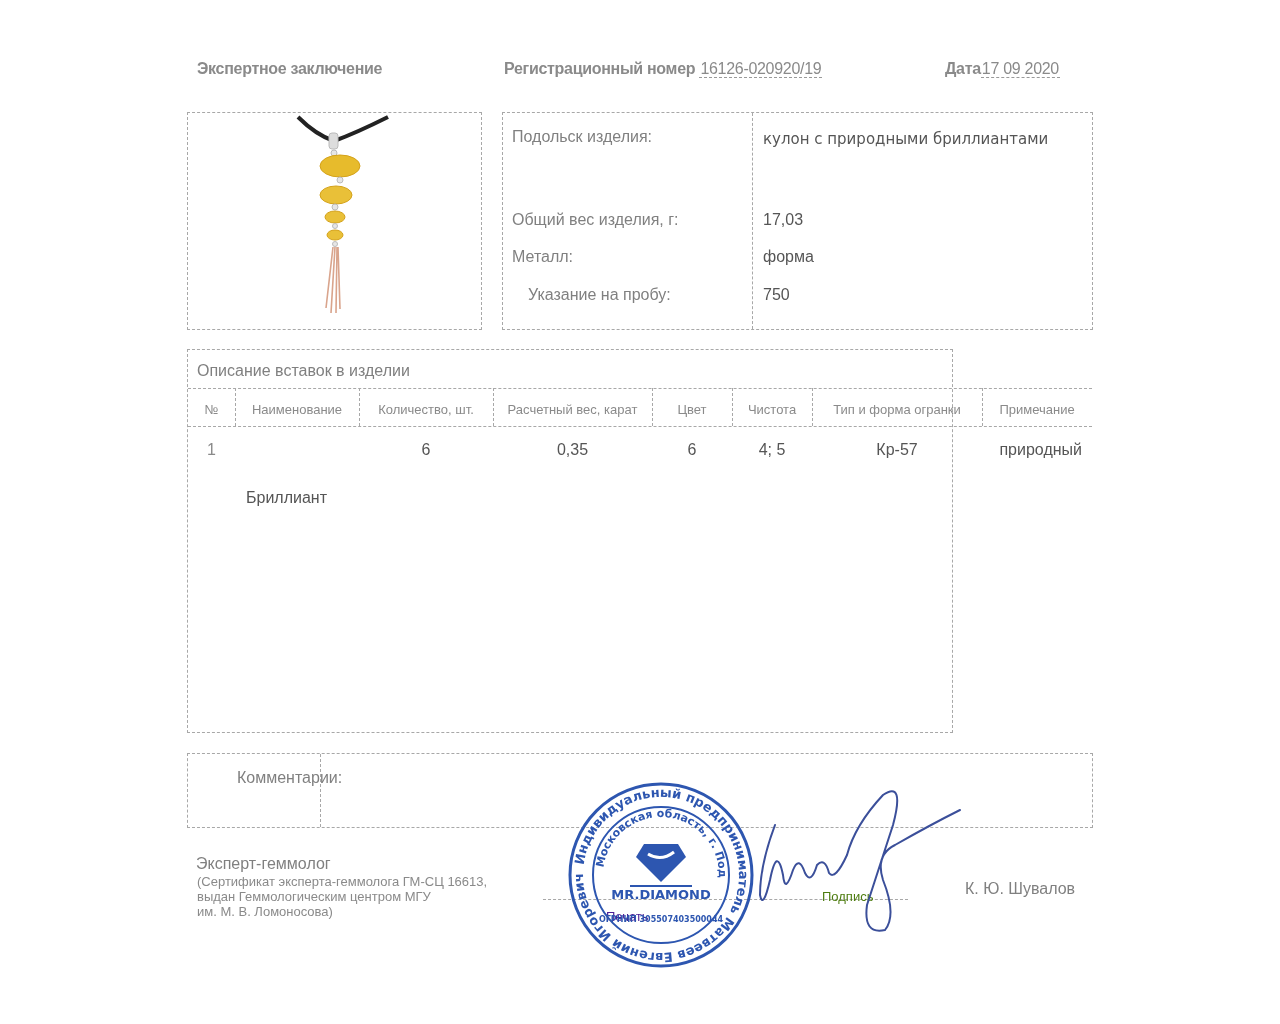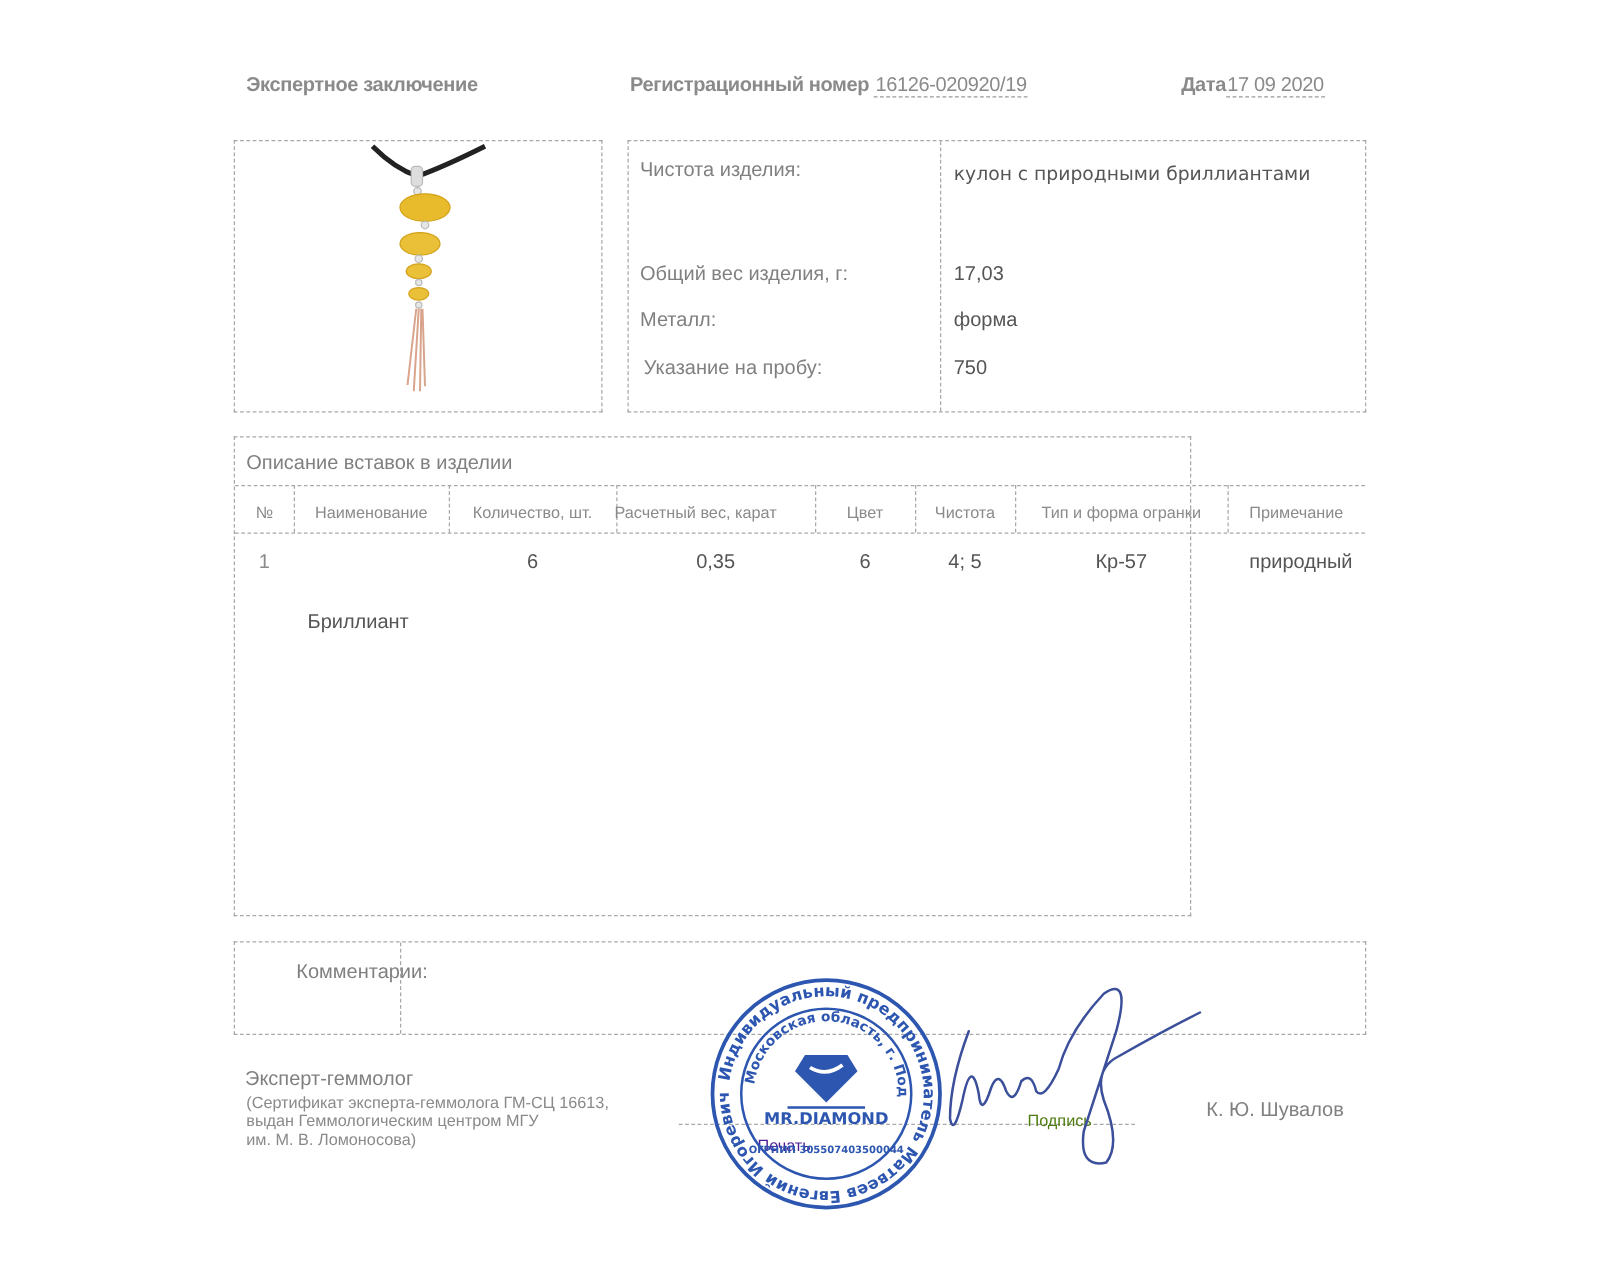--- a/index.html
+++ b/index.html
@@ -40,46 +40,46 @@
     <ellipse cx="147" cy="104" rx="10" ry="6" fill="#e9c038" stroke="#d4a21a"></ellipse>
     <circle cx="147" cy="113" r="2.5" fill="#e6e6e6" stroke="#bbb"></circle>
     <ellipse cx="147" cy="122" rx="8" ry="5" fill="#e9c038" stroke="#d4a21a"></ellipse>
     <circle cx="147" cy="131" r="2.5" fill="#e6e6e6" stroke="#bbb"></circle>
     <path d="M145 134 L138 195 M147 134 L143 200 M149 134 L148 200 M150 134 L152 196" stroke="#d9a48c" stroke-width="1.6" fill="none"></path>
   </svg>
 </div>
 
 <div class="abs dash" style="left:502px;top:112px;width:591px;height:218px;">
   <div class="vline" style="left:249px;top:0;height:216px;"></div>
-  <div class="abs lbl" style="left:9px;top:15px;">Чистота изделия:</div>
+  <div class="abs lbl" style="left:9px;top:15px;">Подольск изделия:</div>
   <div class="abs val" style="left:260px;top:17px;font-family:'DejaVu Sans',sans-serif;font-size:15px;">кулон с природными бриллиантами</div>
   <div class="abs lbl" style="left:9px;top:98px;">Общий вес изделия, г:</div>
   <div class="abs val" style="left:260px;top:98px;">17,03</div>
   <div class="abs lbl" style="left:9px;top:135px;">Металл:</div>
   <div class="abs val" style="left:260px;top:135px;">форма</div>
-  <div class="abs lbl" style="left:12px;top:173px;">Указание на пробу:</div>
+  <div class="abs lbl" style="left:25px;top:173px;">Указание на пробу:</div>
   <div class="abs val" style="left:260px;top:173px;">750</div>
 </div>
 
 <div class="abs dash" style="left:187px;top:349px;width:766px;height:384px;">
   <div class="abs lbl" style="left:9px;top:12px;">Описание вставок в изделии</div>
   <div class="hline" style="left:0;top:38px;width:904px;"></div>
   <div class="hline" style="left:0;top:76px;width:904px;"></div>
   <div class="vline" style="left:47px;top:38px;height:38px;"></div>
   <div class="vline" style="left:171px;top:38px;height:38px;"></div>
   <div class="vline" style="left:305px;top:38px;height:38px;"></div>
   <div class="vline" style="left:464px;top:38px;height:38px;"></div>
   <div class="vline" style="left:544px;top:38px;height:38px;"></div>
   <div class="vline" style="left:624px;top:38px;height:38px;"></div>
   <div class="vline" style="left:794px;top:38px;height:38px;"></div>
 
   <div class="abs th" style="left:0;top:52px;width:47px;">№</div>
   <div class="abs th" style="left:47px;top:52px;width:124px;">Наименование</div>
   <div class="abs th" style="left:171px;top:52px;width:134px;">Количество, шт.</div>
-  <div class="abs th" style="left:289px;top:52px;width:159px;">Расчетный вес, карат</div>
+  <div class="abs th" style="left:305px;top:52px;width:159px;">Расчетный вес, карат</div>
   <div class="abs th" style="left:464px;top:52px;width:80px;">Цвет</div>
   <div class="abs th" style="left:544px;top:52px;width:80px;">Чистота</div>
   <div class="abs th" style="left:624px;top:52px;width:170px;">Тип и форма огранки</div>
   <div class="abs th" style="left:794px;top:52px;width:110px;">Примечание</div>
 
   <div>
     <div class="abs td" style="left:0;top:91px;width:47px;color:#8a8a8a;">1</div>
     <div class="abs td" style="left:58px;top:91px;text-align:left;margin-top:48px;">Бриллиант</div>
     <div class="abs td" style="left:171px;top:91px;width:134px;">6</div>
     <div class="abs td" style="left:305px;top:91px;width:159px;">0,35</div>

